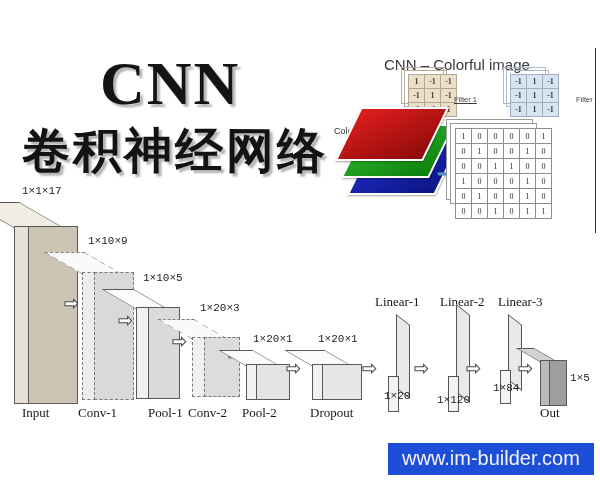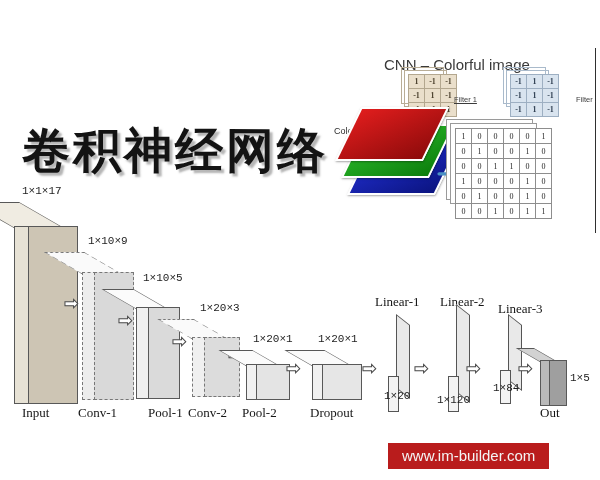--- a/index.html
+++ b/index.html
@@ -15,22 +15,22 @@
   .tg-badge{
     position:absolute;left:8px;top:8px;
     background:#a8a8a8;color:#f2f2f2;
     font-size:16px;letter-spacing:.4px;
     padding:3px 10px 4px 10px;
     font-family:"Liberation Sans",sans-serif;
     white-space:nowrap;
   }
   .wm-badge{
     position:absolute;left:388px;top:443px;
-    background:#b91c1c;color:#f4f4f4;
-    font-size:15px;padding:4px 14px 5px 14px;
+    background:#1d4ed8;color:#f4f4f4;
+    font-size:20px;padding:4px 14px 5px 14px;
     white-space:nowrap;
   }
 
   
   .title-cnn{
     position:absolute;left:100px;top:52px;
     font-family:"Liberation Serif",serif;
     font-size:62px;font-weight:bold;color:#141414;
     letter-spacing:2px;line-height:1;
     text-shadow:3px 3px 2px rgba(120,120,120,.55);
@@ -123,20 +123,21 @@
   .slab .cap{
     position:absolute;background:#f4f4f4;border:1px solid #555;
   }
 </style>
 </head>
 <body>
 
 <div id="stage">
 
 
+  <div class="title-cnn">CNN</div>
   <div class="title-cn">卷积神经网络</div>
 
   <div class="slide">
     <div class="slide-edge"></div>
     <div class="slide-title">CNN – Colorful image</div>
 
     <div class="ci-label">Colorful image</div>
 
     <div class="mtx warm" style="left:78px;top:26px;">
       <div class="sh" style="left:-7px;top:-7px;width:41px;height:35px;"></div>
@@ -333,21 +334,21 @@
 
     <div class="ltitle" style="left:440px;top:104px;">Linear-2</div>
     <div class="slab" style="left:448px;top:114px;">
       <div class="body" style="left:8px;top:0px;width:12px;height:86px;
            transform:skewY(38deg);background:#e9e9e9;"></div>
       <div class="cap" style="left:0px;top:72px;width:9px;height:34px;background:#f3f3f3;"></div>
     </div>
     <div class="dim" style="left:437px;top:204px;">1×120</div>
     <div class="wa" style="left:466px;top:170px;">➡</div>
 
-    <div class="ltitle" style="left:498px;top:111px;">Linear-3</div>
+    <div class="ltitle" style="left:498px;top:104px;">Linear-3</div>
     <div class="slab" style="left:500px;top:124px;">
       <div class="body" style="left:8px;top:0px;width:12px;height:64px;
            transform:skewY(38deg);background:#e9e9e9;"></div>
       <div class="cap" style="left:0px;top:56px;width:9px;height:32px;background:#f3f3f3;"></div>
     </div>
     <div class="dim" style="left:493px;top:192px;">1×84</div>
     <div class="wa" style="left:518px;top:170px;">➡</div>
 
     <div class="box" style="left:540px;top:158px;">
       <div class="top" style="left:0px;top:0px;width:16px;height:12px;background:#d2d2d2;

